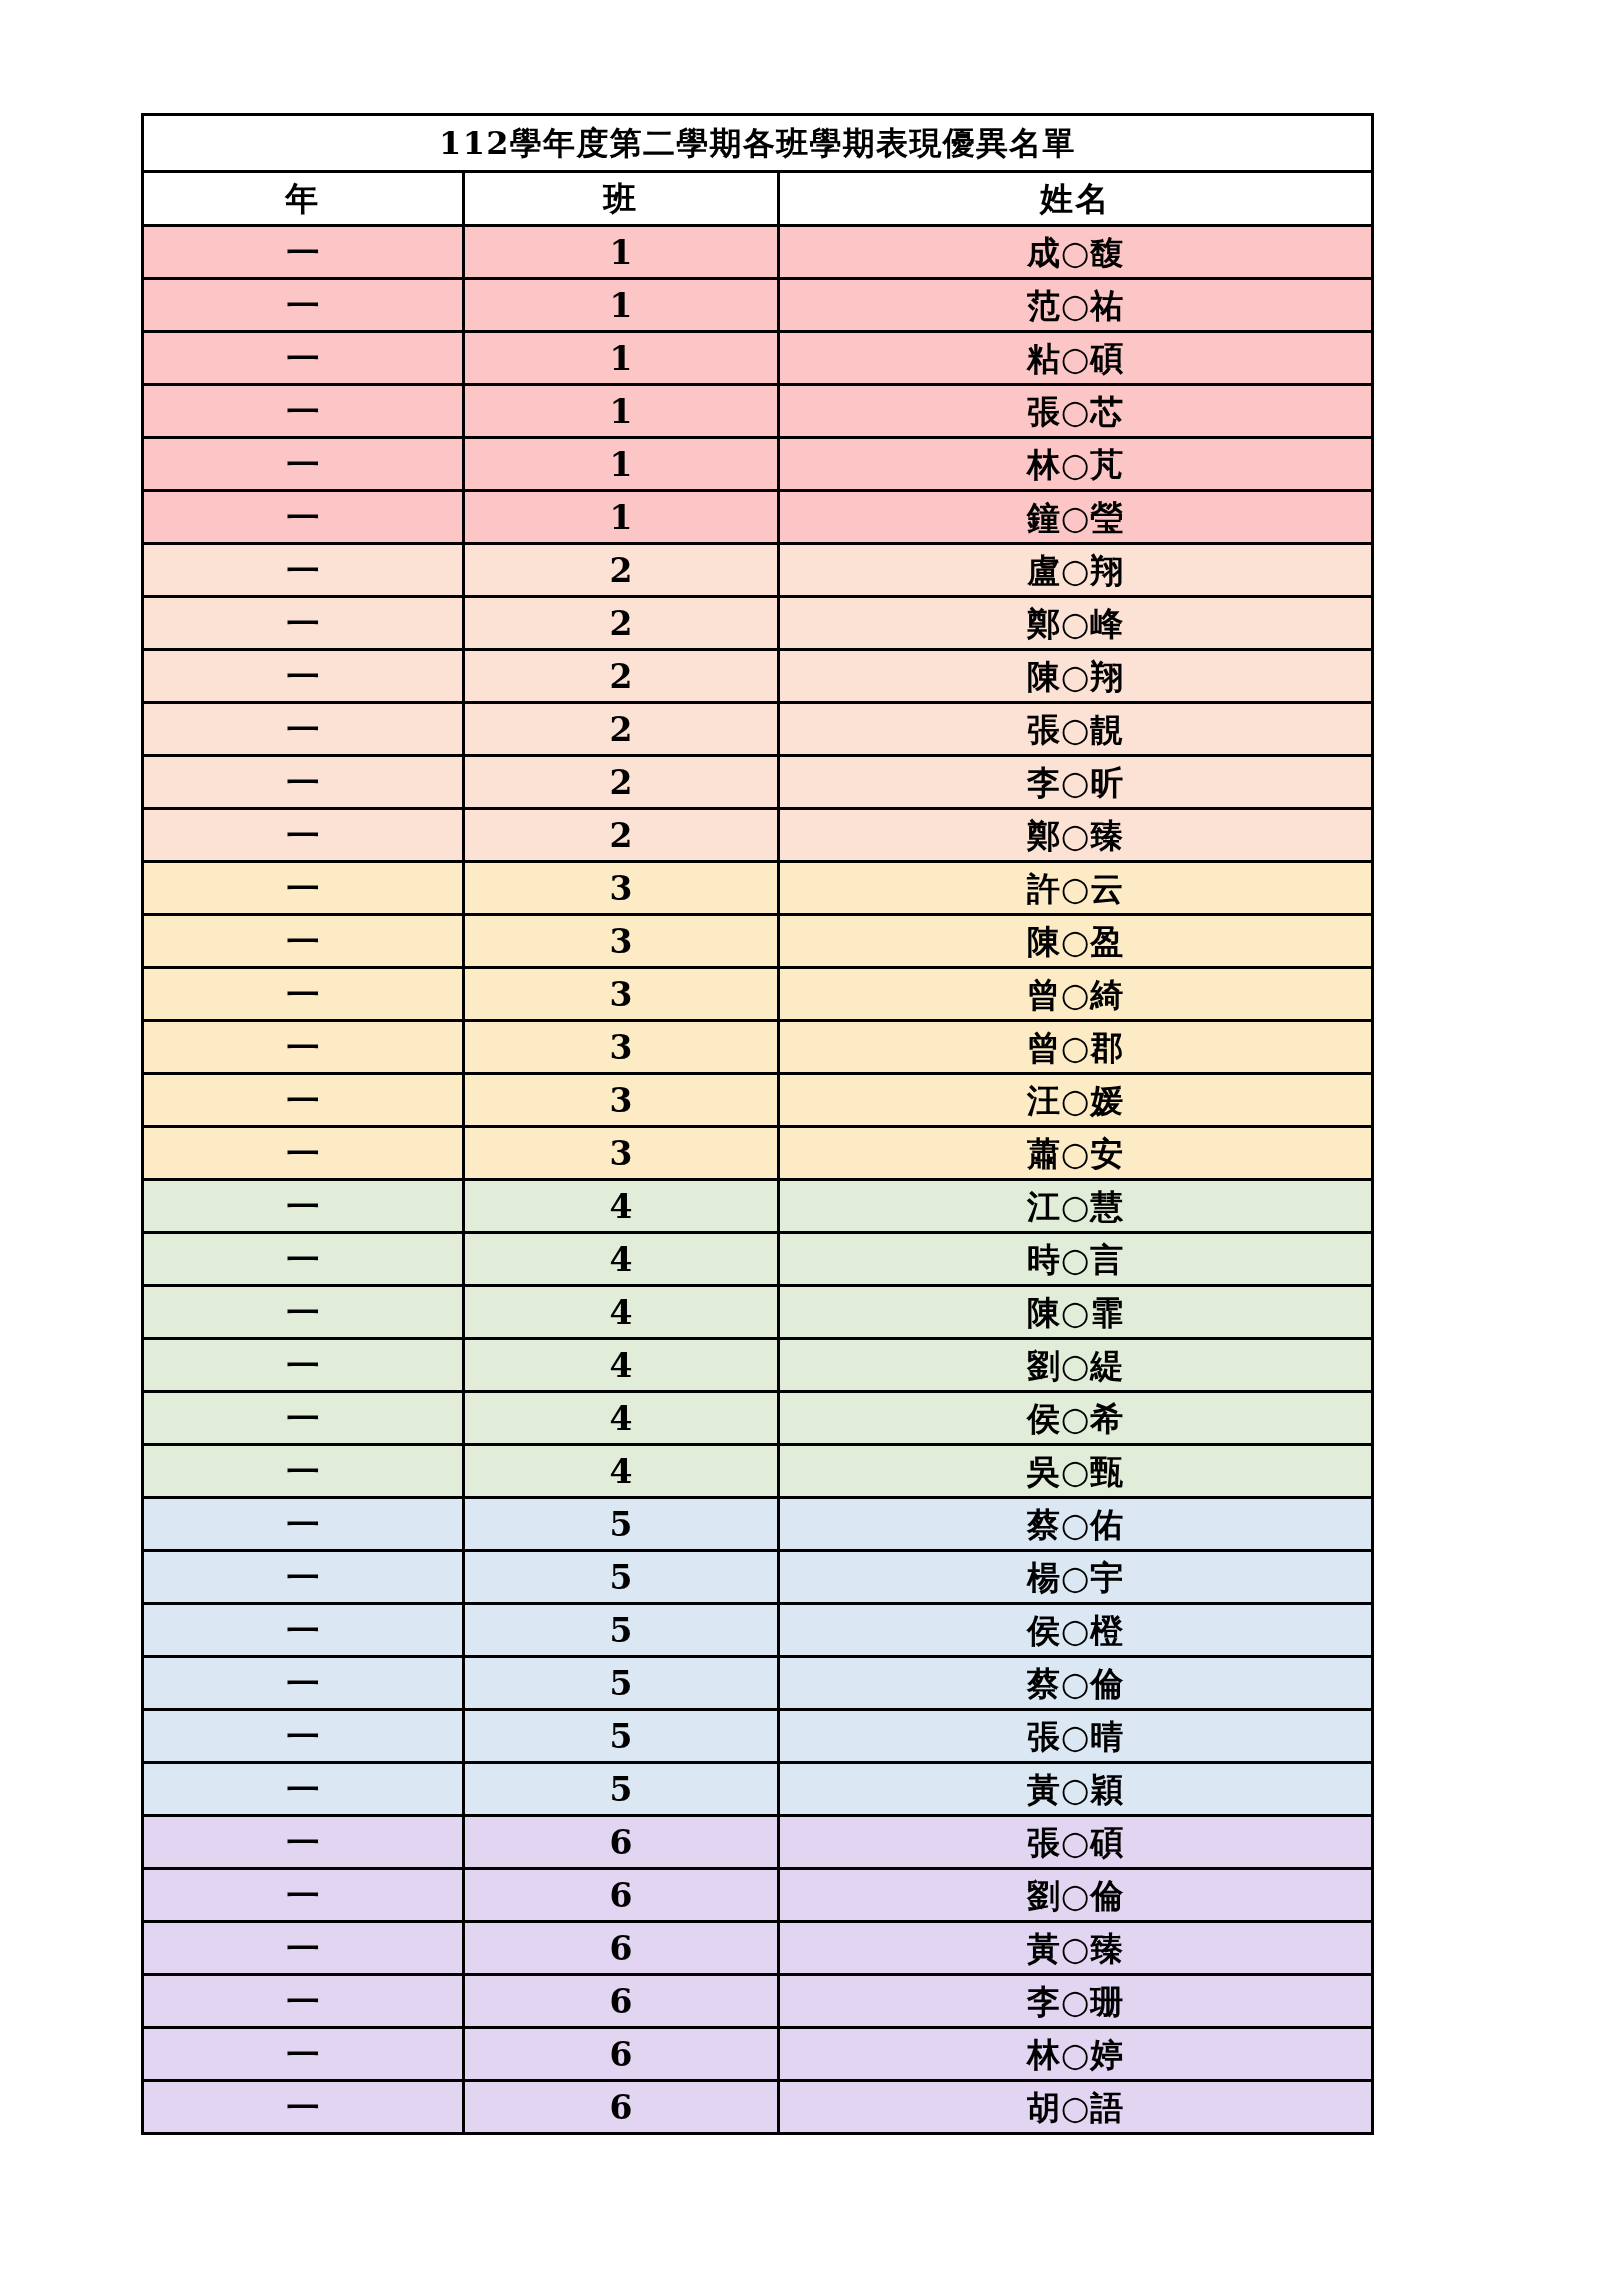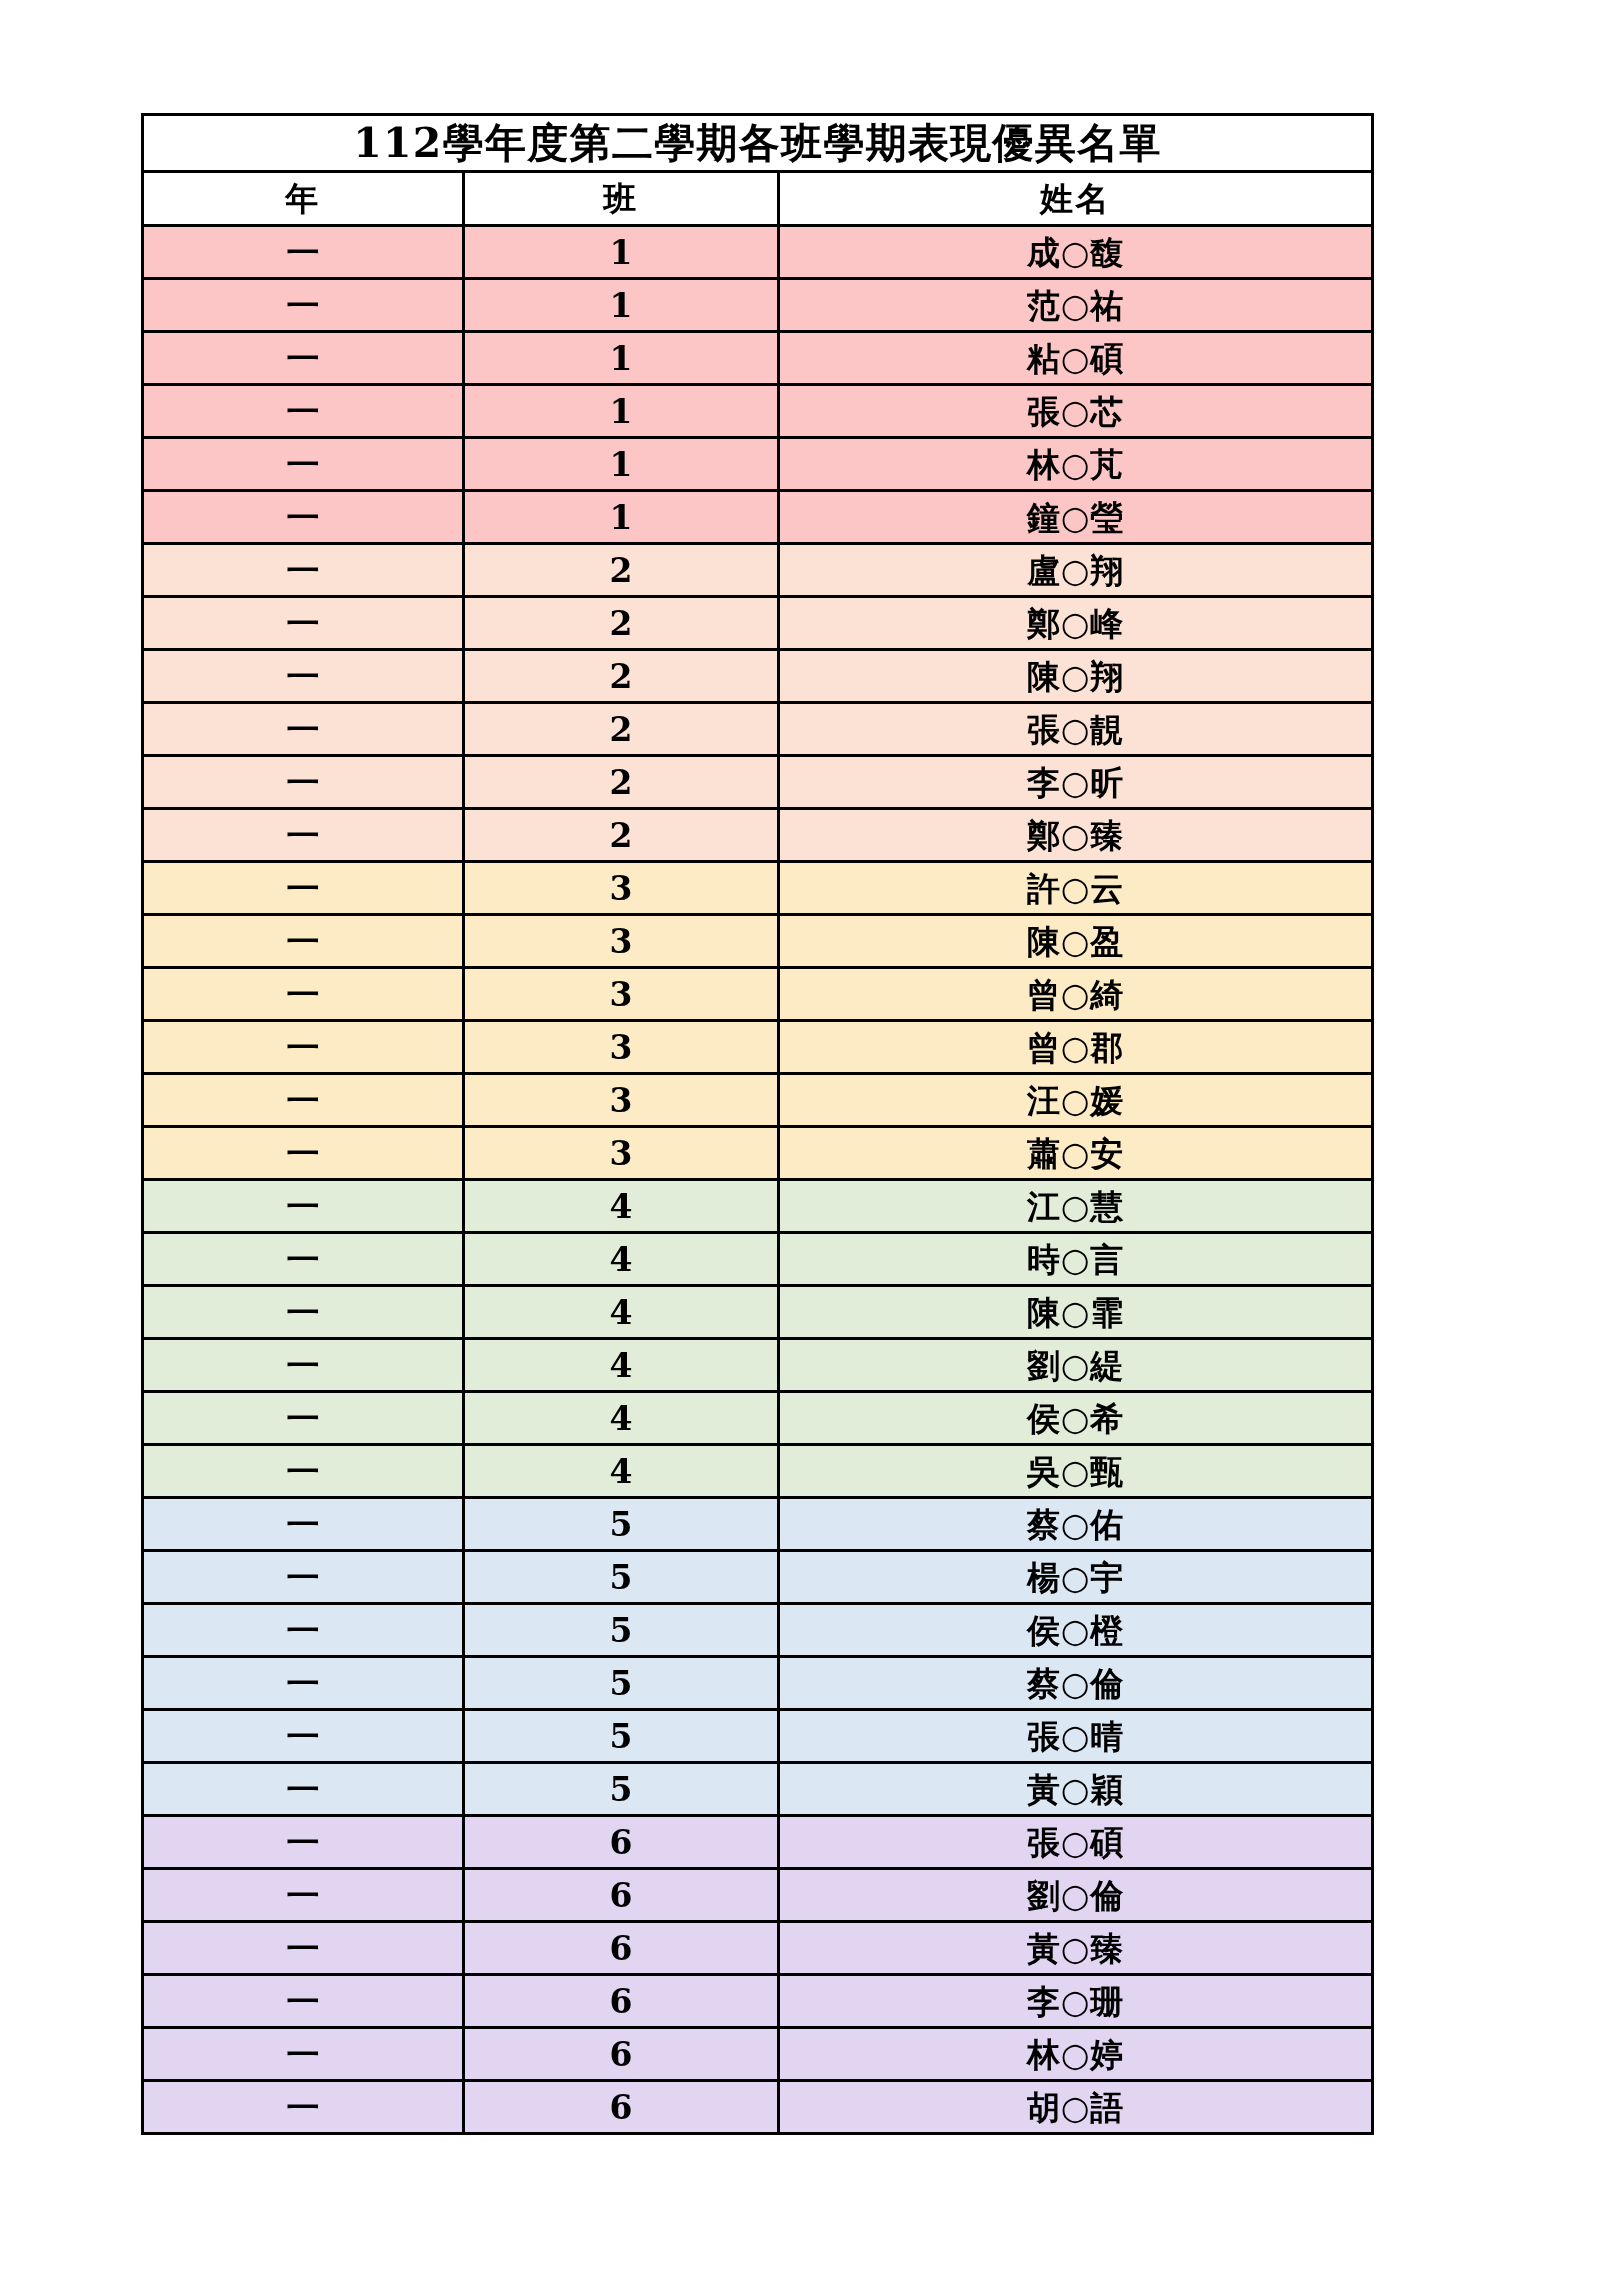--- a/index.html
+++ b/index.html
@@ -46,21 +46,21 @@
     text-align: center;
     vertical-align: middle;
     font-weight: bold;
     color: #000000;
     line-height: 1;
   }
 
   
   .title-cell {
     height: 54px;
-    font-size: 41px;
+    font-size: 32px;
     letter-spacing: 1.3px;
     background: #ffffff;
     font-family: "DejaVu Serif", "Liberation Serif", serif;
     white-space: nowrap;
   }
 
   
   .head-cell {
     height: 51px;
     font-size: 33px;

